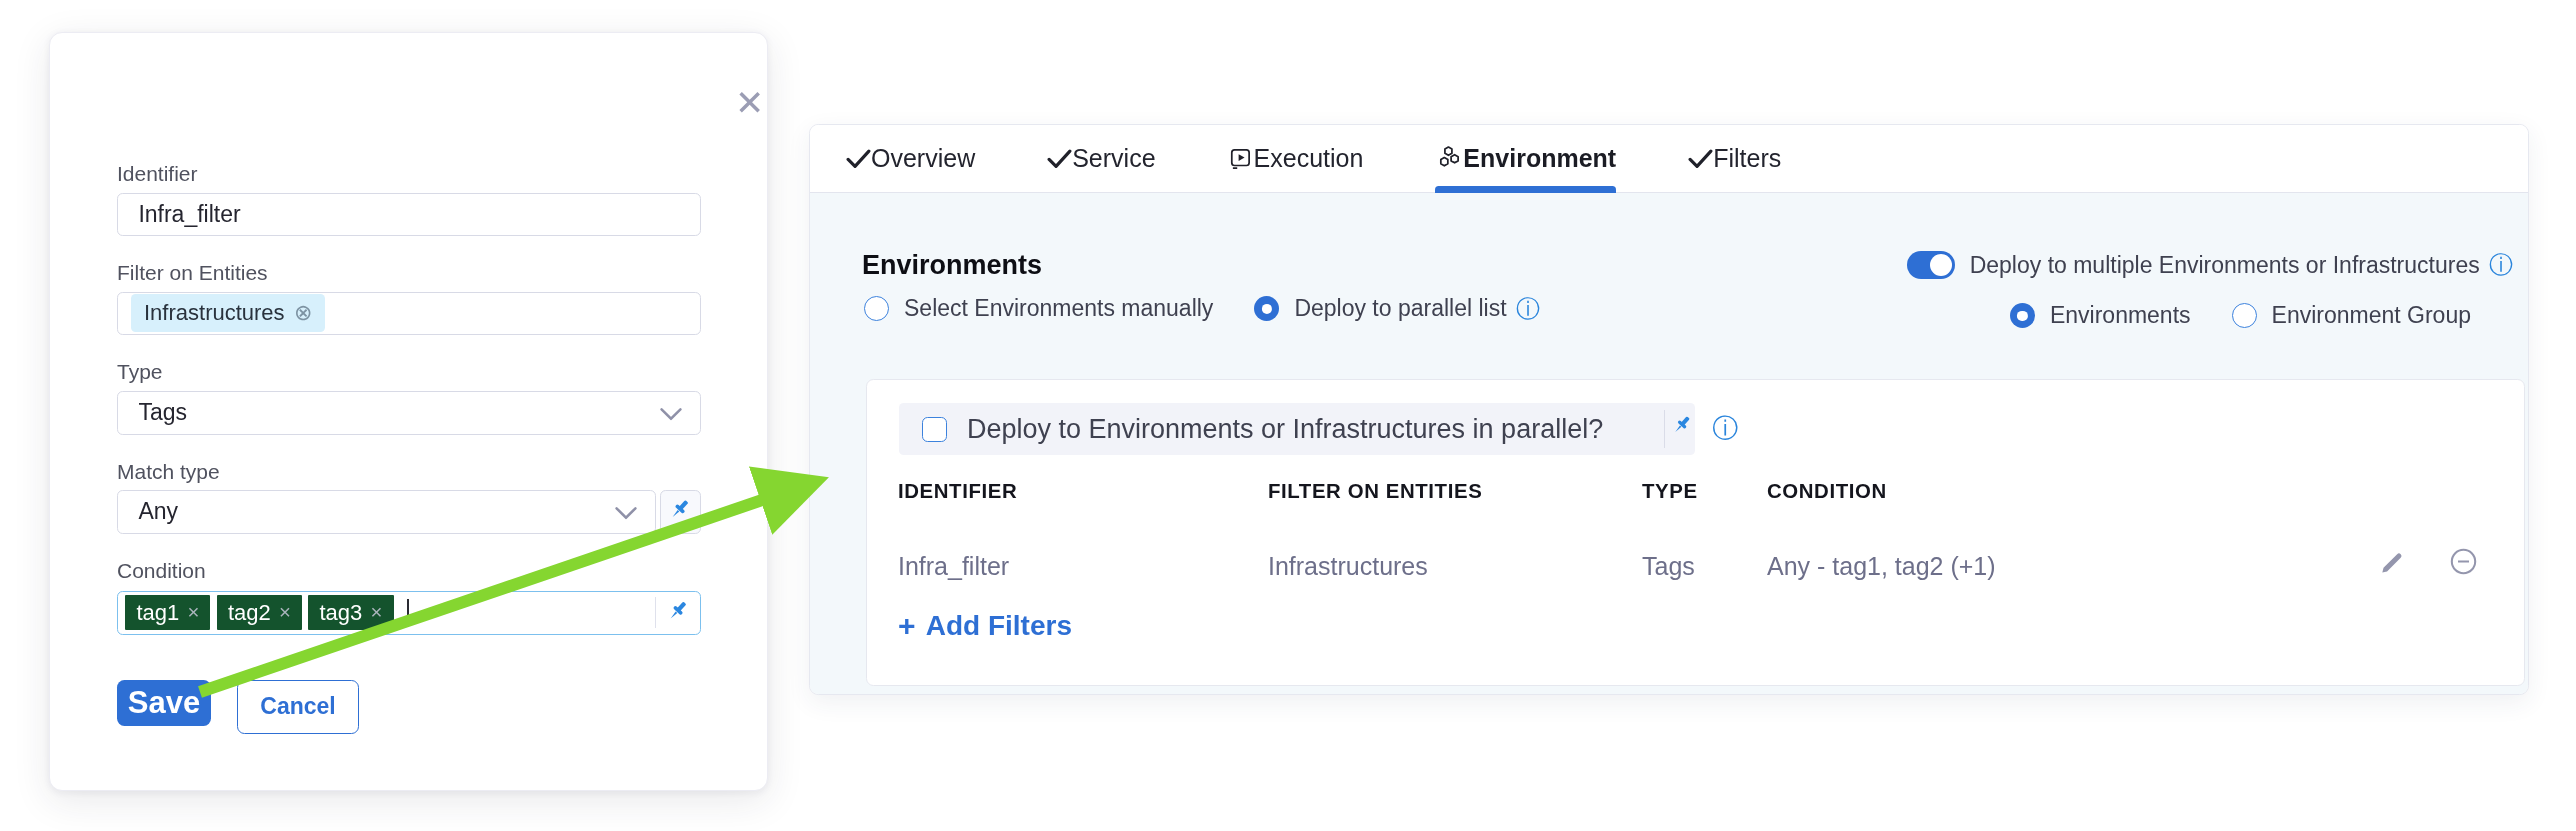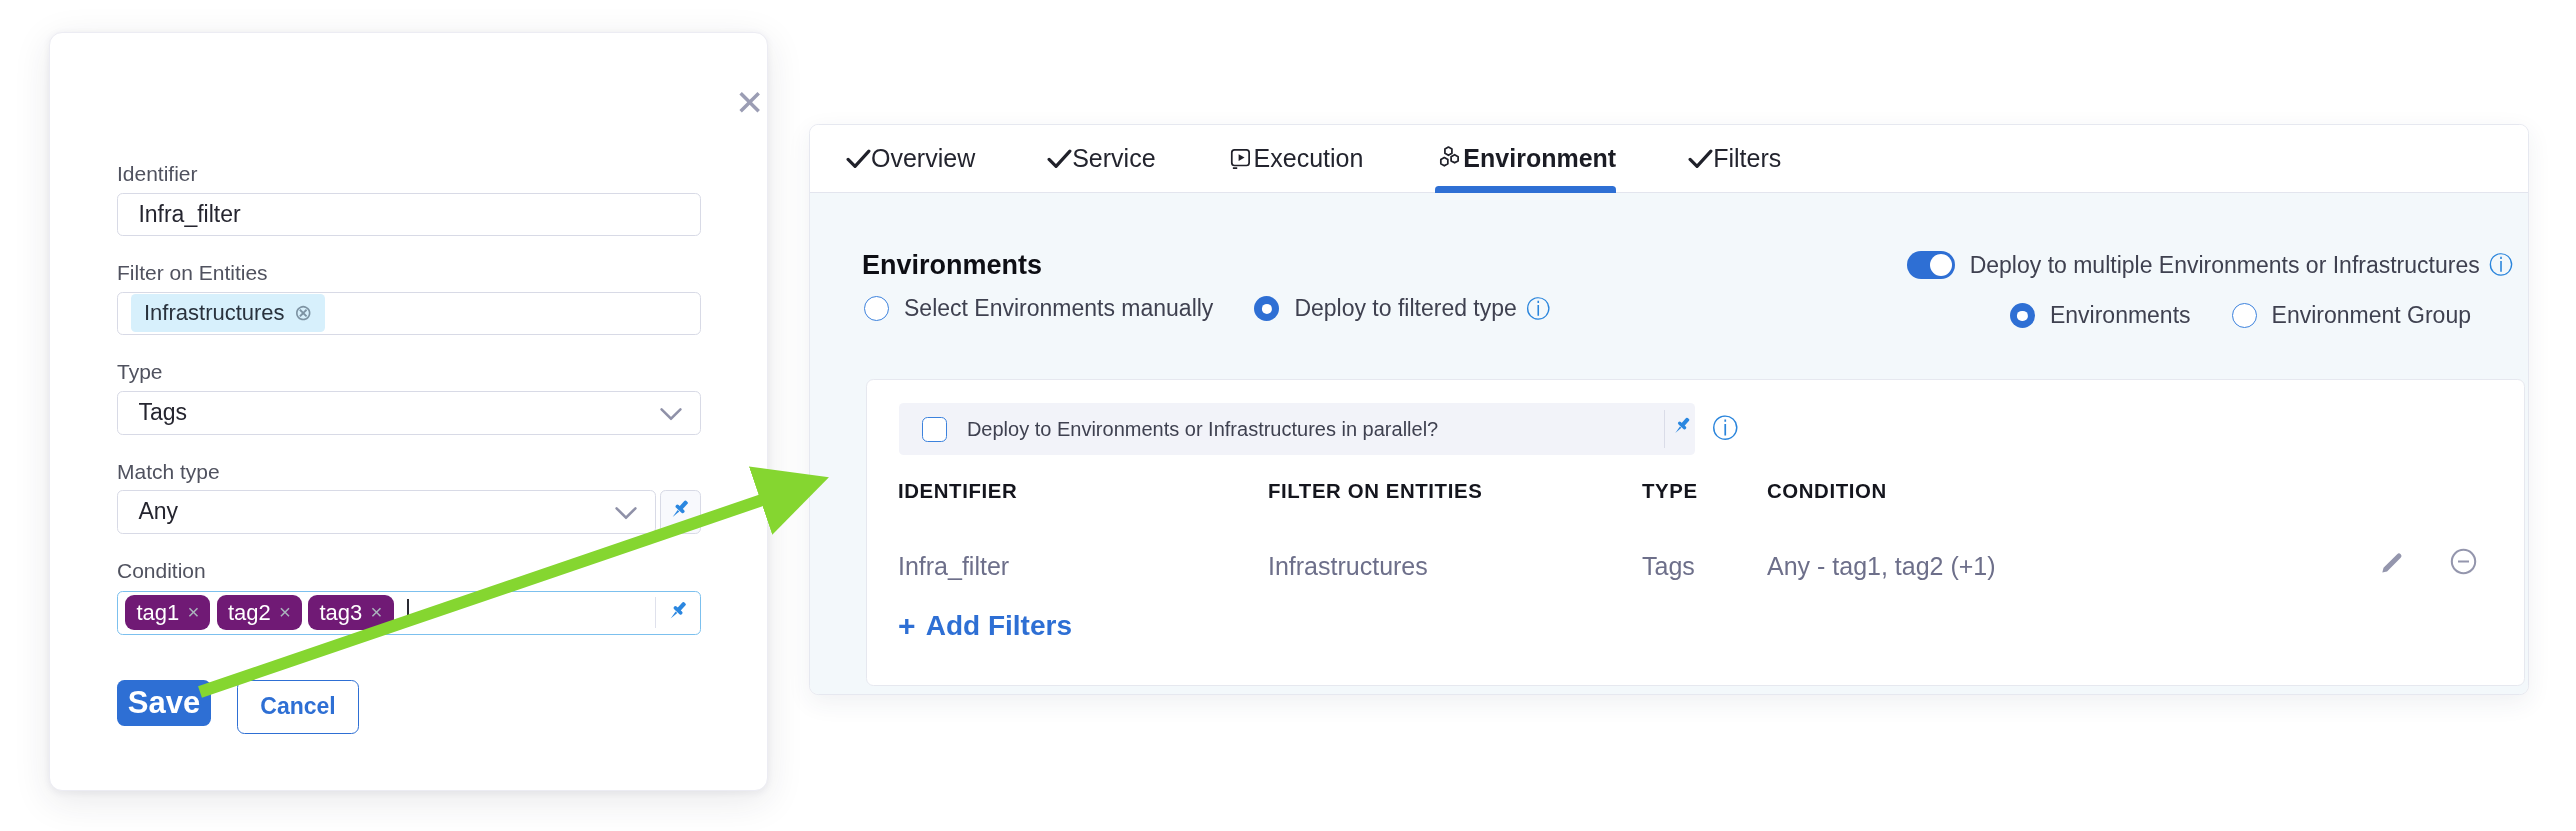--- a/index.html
+++ b/index.html
@@ -34,22 +34,22 @@
     position:absolute; top:457px; left:610px; width:41px; height:44px;
     background:#f8f9fd; border:0.9px solid #d8dae6; border-radius:5.6px;
     display:flex; align-items:center; justify-content:center; cursor:pointer;
   }
   .cond {
     position:absolute; left:67px; top:558px; width:584px; height:44px;
     border:1.9px solid #7cc0ee; border-radius:5.6px; background:#fff;
     display:flex; align-items:center; padding:0 7.4px;
   }
   .tag-chip {
-    display:inline-flex; align-items:center; gap:8.3px; background:#701a75; color:#fff;
-    border-radius:9px; padding:4.6px 11px; font-size:22px; margin-right:6.5px;
+    display:inline-flex; align-items:center; gap:8.3px; background:#14532d; color:#fff;
+    border-radius:1px; padding:4.6px 11px; font-size:22px; margin-right:6.5px;
   }
   .tag-chip .x { color:#aab4bc; font-size:20.4px; cursor:pointer; }
   .caret-bar { width:1.9px; height:28px; background:#2a2b33; margin-left:7.4px; }
   .cond-divider { position:absolute; right:44px; top:5.6px; bottom:5.6px; width:0.9px; background:#dfe1ec; }
   .cond-pin { position:absolute; right:8.3px; top:50%; transform:translateY(-50%); cursor:pointer; }
   .btn-save {
     position:absolute; left:67px; top:647px; width:94px; height:46px;
     background:#2e6fd4; color:#fff; border:none; border-radius:7.4px;
     font-size:31px; font-weight:700; font-family:inherit; cursor:pointer;
   }
@@ -86,21 +86,21 @@
   .toggle::after { content:""; position:absolute; right:2.8px; top:2.8px; width:22px; height:22px; border-radius:50%; background:#fff; }
   .radio-row-right { right:57px; top:109px; }
 
   .card {
     position:absolute; left:56px; top:186px; width:1659px; height:307px;
     background:#fff; border:0.9px solid #e6e8ef; border-radius:7.4px;
   }
   .cbrow {
     position:absolute; left:31.5px; top:23px; width:796px; height:52px;
     background:#f2f3f9; border-radius:4.6px; display:flex; align-items:center; padding-left:23px;
-    font-size:20px; color:#3f4150;
+    font-size:27px; color:#3f4150;
   }
   .checkbox { width:25px; height:25px; border:1.9px solid #3c82dd; border-radius:5.6px; background:#fff; margin-right:20.4px; cursor:pointer; flex:none; }
   .cbrow-divider { position:absolute; left:765px; top:7.4px; bottom:7.4px; width:0.9px; background:#dadce8; }
   .cbrow-pin { position:absolute; left:772px; top:50%; transform:translateY(-50%); cursor:pointer; }
   .card-info { position:absolute; left:836px; top:35px; }
   .th { position:absolute; top:100px; font-size:20.4px; font-weight:700; color:#14151d; letter-spacing:0.6px; }
   .td { position:absolute; top:172px; font-size:25px; color:#6d6f8a; }
   .c1 { left:31px; } .c2 { left:401px; } .c3 { left:775px; } .c4 { left:900px; }
   .row-action { position:absolute; top:165px; cursor:pointer; }
   .act-pencil { left:1511px; }
@@ -243,21 +243,21 @@
       </div>
     </div>
 
     <div class="content">
       <div class="section-title">Environments</div>
 
       <div class="radio-row radio-row-left">
         <span class="radio"></span>
         <span class="opt-gap">Select Environments manually</span>
         <span class="radio sel"></span>
-        <span>Deploy to filtered type</span>
+        <span>Deploy to parallel list</span>
         <span class="info-i">ⓘ</span>
       </div>
 
       <div class="toggle-row">
         <span class="toggle"></span>
         <span>Deploy to multiple Environments or Infrastructures</span>
         <span class="info-i">ⓘ</span>
       </div>
 
       <div class="radio-row radio-row-right">

